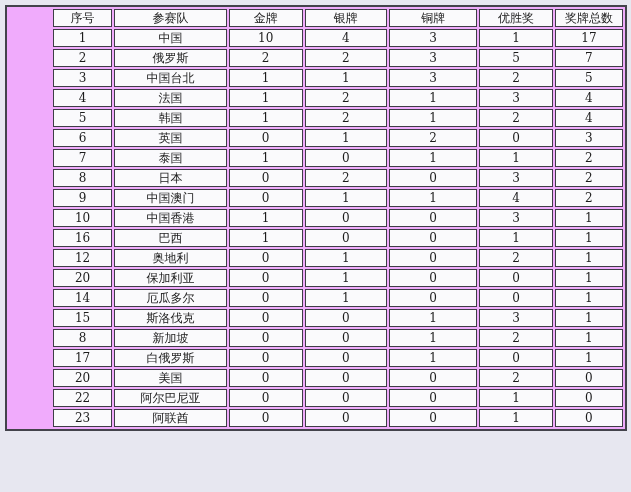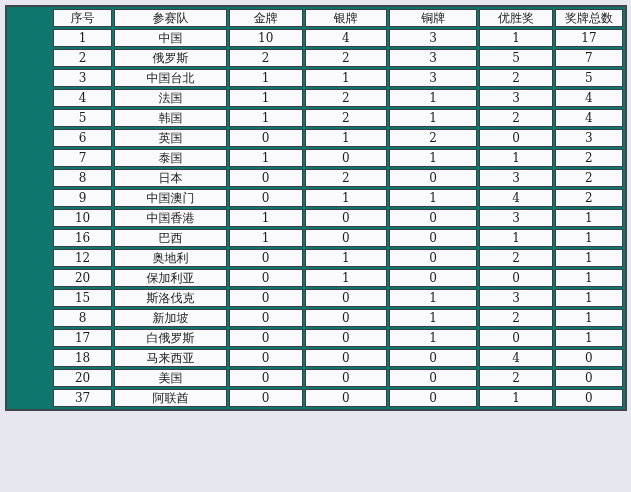--- a/index.html
+++ b/index.html
@@ -20,21 +20,21 @@
   }
   table.medal-table {
     position: absolute;
     left: 5px;
     top: 5px;
     width: 622px;
     table-layout: fixed;
     border-collapse: separate;
     border-spacing: 2px;
     border: 2px solid #43434b;
-    background: #0f766e;
+    background: #f0abfc;
     padding-left: 44px;
   }
   th, td {
     background: #fafafc;
     border: 1px solid #3e3e46;
     font-family: "DejaVu Serif", "Liberation Serif", serif;
     font-size: 12px;
     font-weight: normal;
     color: #1c1c1c;
     text-align: center;
@@ -183,20 +183,29 @@
         <tr>
           <td>20</td>
           <td>保加利亚</td>
           <td>0</td>
           <td>1</td>
           <td>0</td>
           <td>0</td>
           <td>1</td>
         </tr>
         <tr>
+          <td>14</td>
+          <td>厄瓜多尔</td>
+          <td>0</td>
+          <td>1</td>
+          <td>0</td>
+          <td>0</td>
+          <td>1</td>
+        </tr>
+        <tr>
           <td>15</td>
           <td>斯洛伐克</td>
           <td>0</td>
           <td>0</td>
           <td>1</td>
           <td>3</td>
           <td>1</td>
         </tr>
         <tr>
           <td>8</td>
@@ -210,39 +219,39 @@
         <tr>
           <td>17</td>
           <td>白俄罗斯</td>
           <td>0</td>
           <td>0</td>
           <td>1</td>
           <td>0</td>
           <td>1</td>
         </tr>
         <tr>
-          <td>18</td>
-          <td>马来西亚</td>
-          <td>0</td>
-          <td>0</td>
-          <td>0</td>
-          <td>4</td>
-          <td>0</td>
-        </tr>
-        <tr>
           <td>20</td>
           <td>美国</td>
           <td>0</td>
           <td>0</td>
           <td>0</td>
           <td>2</td>
           <td>0</td>
         </tr>
         <tr>
-          <td>37</td>
+          <td>22</td>
+          <td>阿尔巴尼亚</td>
+          <td>0</td>
+          <td>0</td>
+          <td>0</td>
+          <td>1</td>
+          <td>0</td>
+        </tr>
+        <tr>
+          <td>23</td>
           <td>阿联酋</td>
           <td>0</td>
           <td>0</td>
           <td>0</td>
           <td>1</td>
           <td>0</td>
         </tr>
       </tbody>
   </table>
 </div>

